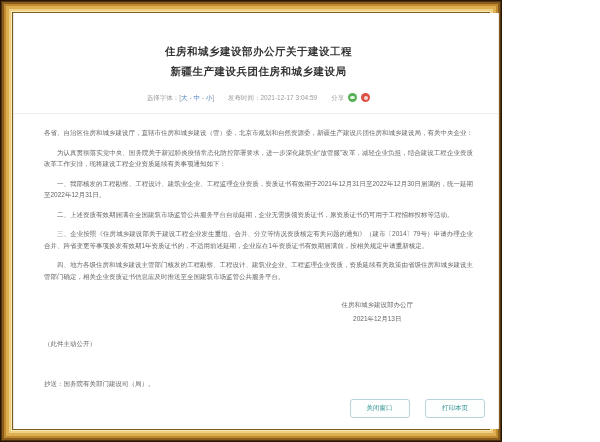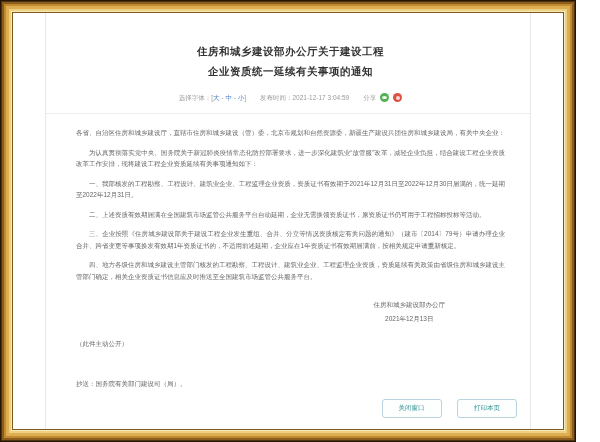--- a/index.html
+++ b/index.html
@@ -1,17 +1,17 @@
 <!DOCTYPE html>
 <html><head>
 <meta charset="utf-8">
 <style>
   html,body{margin:0;padding:0;width:600px;height:442px;overflow:hidden;
     background:#fff;font-family:"Liberation Sans",sans-serif;}
-  .frame{position:relative;width:576px;height:442px;box-sizing:border-box;padding:13px;background:#fff;
+  .frame{position:relative;width:502px;height:442px;box-sizing:border-box;padding:13px;background:#fff;
     box-shadow:
       inset 0 0 0 1px #241505,
       inset 0 0 0 2px #4f3310,
       inset 0 0 0 4px #8a5c1e,
       inset 0 0 0 6px #c08a2e,
       inset 0 0 0 9px #ddae52,
       inset 0 0 0 11px #eed083,
       inset 0 0 0 12px #f7eab8,
       inset 0 0 0 13px #7d5a1c;}
   .doc{position:relative;width:486px;height:100%;margin:0 auto;box-sizing:border-box;
@@ -41,21 +41,21 @@
   .btns{position:absolute;right:13px;bottom:11px;text-align:right;}
   .btns button{font-family:inherit;font-size:6.5px;color:#2e9191;background:#fdfefe;
     border:1px solid #b9d3de;border-radius:3px;padding:4px 16px;margin-left:11px;cursor:pointer;}
 </style>
 </head>
 <body>
 
 <div class="frame">
   <div class="doc">
 
-    <h1 class="title"><span>住房和城乡建设部办公厅关于建设工程</span><br><span>企业资质统一延续有关事项的通知</span></h1>
+    <h1 class="title"><span>住房和城乡建设部办公厅关于建设工程</span><br><span>新疆生产建设兵团住房和城乡建设局</span></h1>
 
     <div class="meta"><span>选择字体：</span><span>[</span><a class="lnk">大</a><span> - </span><a class="lnk">中</a><span> - </span><a class="lnk">小</a><span>]</span><span class="gap"></span><span>发布时间：</span><span>2021-12-17 3:04:59</span><span class="gap"></span><span>分享</span><span class="icon wechat"></span><span class="icon weibo"></span></div>
 
     <hr class="divider">
 
     <div class="body">
       <p class="salutation">各省、自治区住房和城乡建设厅，直辖市住房和城乡建设（管）委，北京市规划和自然资源委，新疆生产建设兵团住房和城乡建设局，有关中央企业：</p>
       <p>为认真贯彻落实党中央、国务院关于新冠肺炎疫情常态化防控部署要求，进一步深化建筑业“放管服”改革，减轻企业负担，结合建设工程企业资质改革工作安排，现将建设工程企业资质延续有关事项通知如下：</p>
       <p>一、我部核发的工程勘察、工程设计、建筑业企业、工程监理企业资质，资质证书有效期于2021年12月31日至2022年12月30日届满的，统一延期至2022年12月31日。</p>
       <p>二、上述资质有效期届满在全国建筑市场监管公共服务平台自动延期，企业无需换领资质证书，原资质证书仍可用于工程招标投标等活动。</p>

